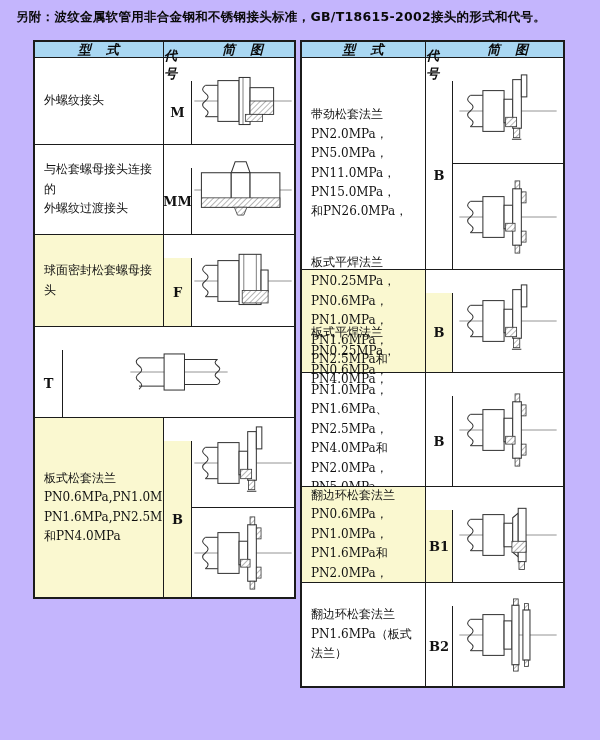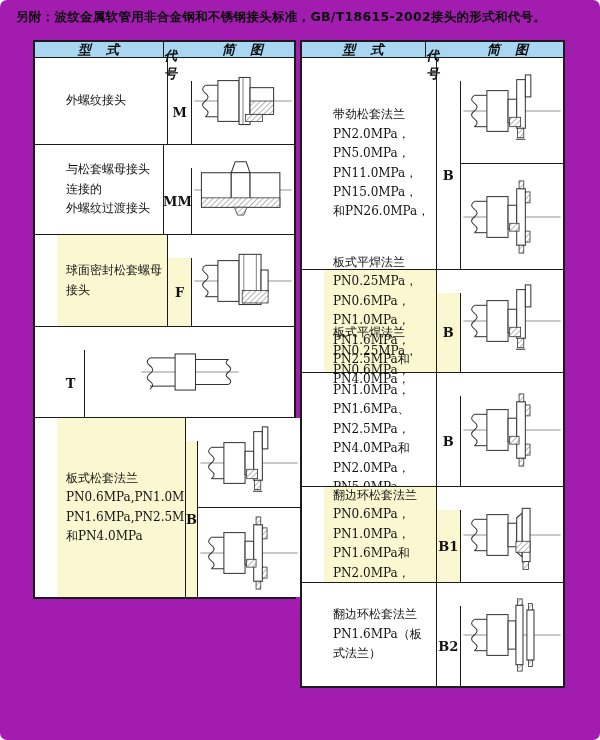--- a/index.html
+++ b/index.html
@@ -2,42 +2,42 @@
 <html style="--hdr: #a9d7f2; --yl: #faf8d0; --bd: #1b1b1b;"><head>
 <meta charset="utf-8">
 <style>
   html,body{margin:0;padding:0;}
   body{
     width:600px;height:740px;background:#ffffff;
     font-family:"DejaVu Serif","Liberation Serif",serif;
     color:#111;
     position:relative;
   }
-  .page{position:relative;width:600px;height:740px;background:#a21caf;overflow:hidden;border-radius:7px;}
+  .page{position:relative;width:600px;height:740px;background:#c4b5fd;overflow:hidden;}
   .title{
     position:absolute;left:16px;top:9px;width:575px;
     font-family:"DejaVu Sans","Liberation Sans",sans-serif;
     font-weight:bold;font-size:12.5px;letter-spacing:0.3px;color:#0a0a0a;
     white-space:nowrap;
   }
   .tbl{
     position:absolute;top:40px;
     border:2px solid var(--bd);
     background:#fff;
     box-sizing:border-box;
   }
   .tbl-left{left:33px;width:263px;}
   .tbl-right{left:300px;width:265px;}
   .thead{display:flex;height:16px;background:var(--hdr);border-bottom:1px solid var(--bd);box-sizing:border-box;font-style:italic;}
   .th{
     display:flex;align-items:center;justify-content:center;
     font-weight:bold;font-size:13px;letter-spacing:1px;color:#0a0a0a;
     box-sizing:border-box;
   }
-  .tr{display:flex;border-bottom:1px solid var(--bd);box-sizing:border-box;padding-left:22px;}
+  .tr{display:flex;border-bottom:1px solid var(--bd);box-sizing:border-box;}
   .tr:last-child{border-bottom:none;}
   .c-type{width:129px;border-right:1px solid var(--bd);box-sizing:border-box;}
   .c-code{width:28px;border-right:1px solid var(--bd);box-sizing:border-box;
     display:flex;align-items:center;justify-content:center;
     font-size:13px;font-weight:bold;margin-top:23px;}
   .c-diag{flex:1;display:flex;flex-direction:column;box-sizing:border-box;}
   .tbl-right .c-type{width:124px;}
   .tbl-right .c-code{width:27px;}
   .td.c-type{
     display:flex;align-items:center;

